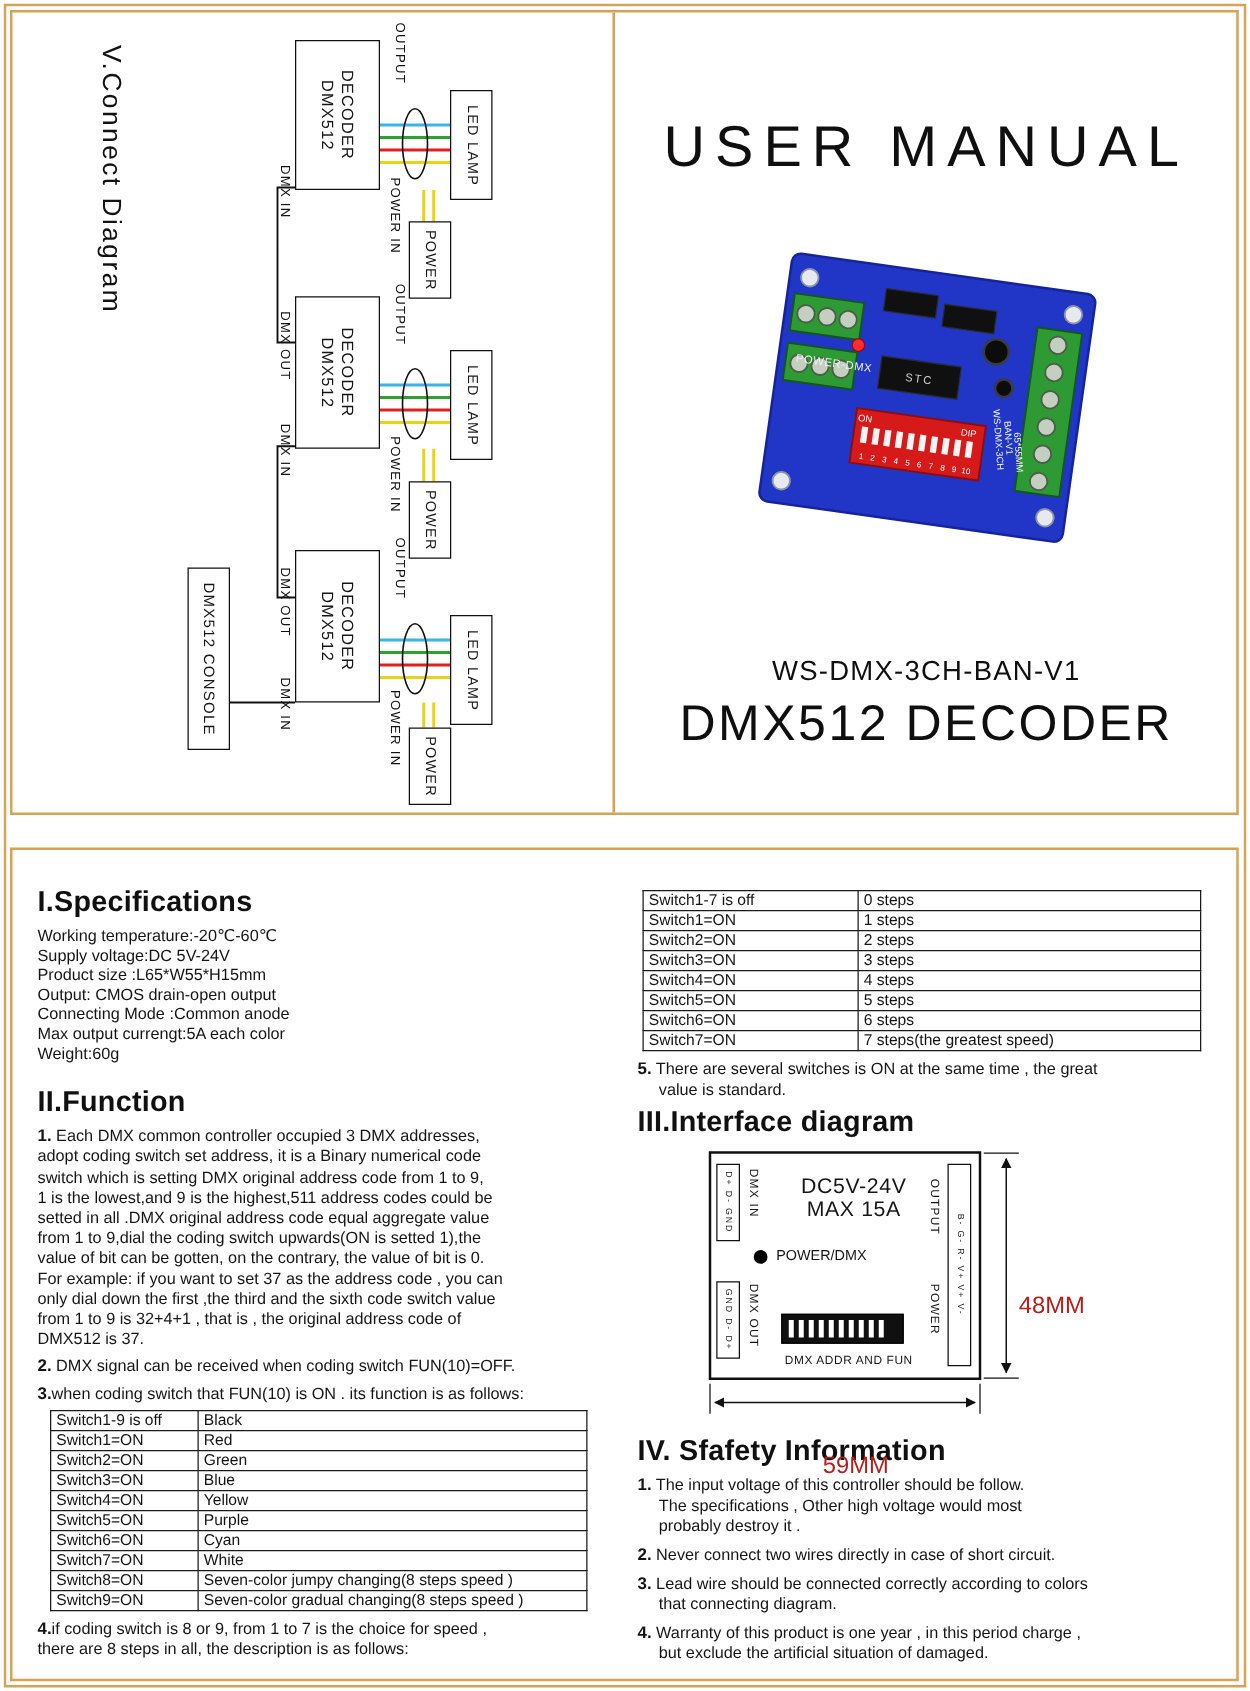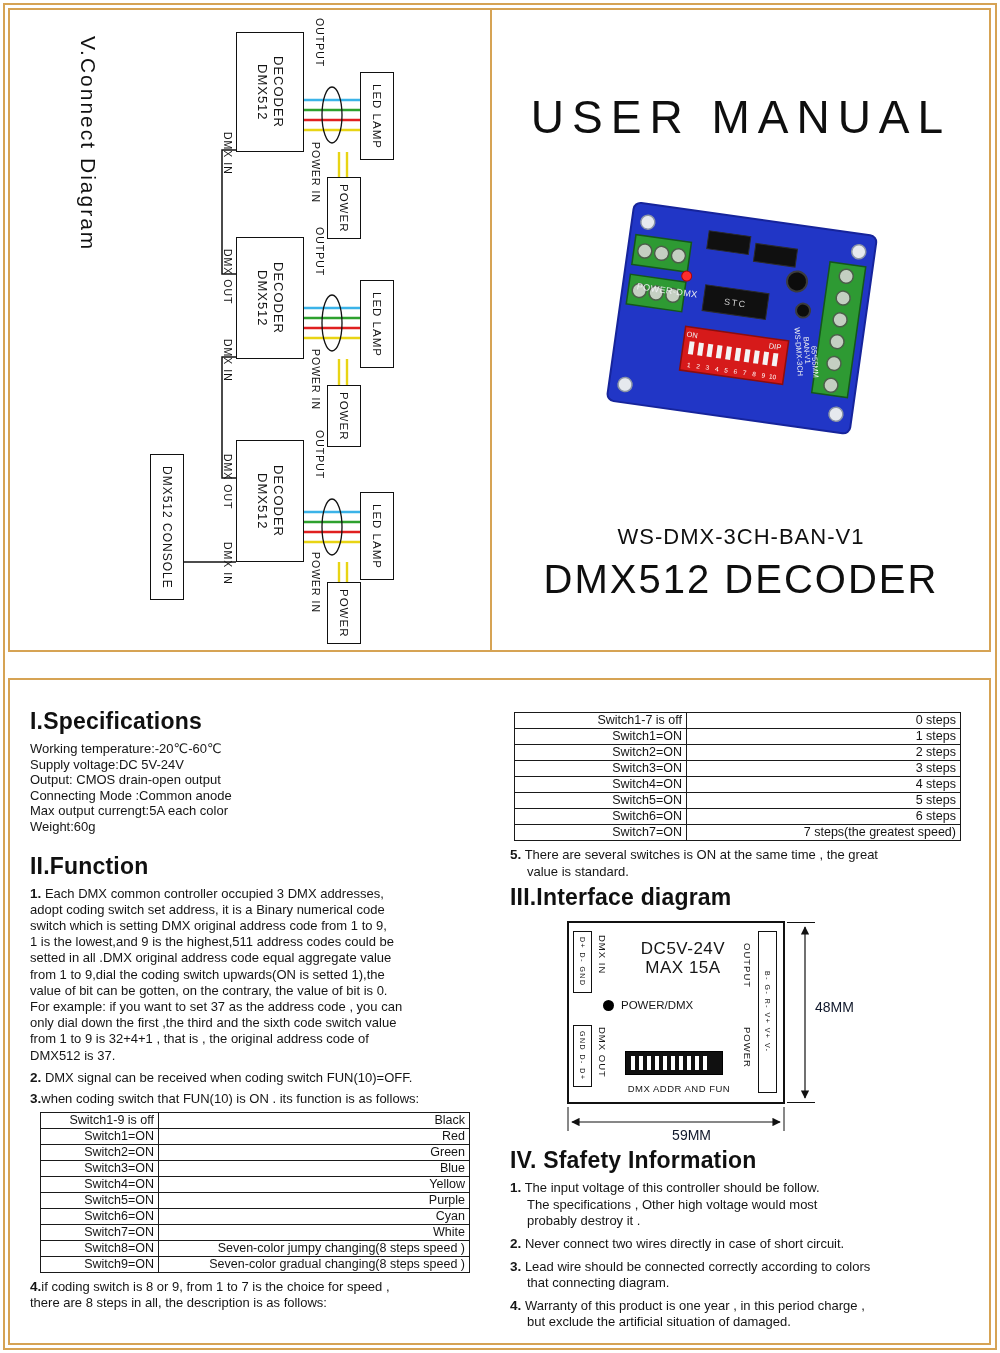--- a/index.html
+++ b/index.html
@@ -68,21 +68,21 @@
   .h-iface { margin:4px 0 0 0; }
   .h-safety { margin:2px 0 6px 0; }
   .spec-line { font-size:13px; line-height:15.6px; }
   .fitem { font-size:13px; line-height:16.2px; margin-top:6px; }
   .fitem b { font-size:13.5px; }
   .pre { white-space:pre-line; }
   .hang { padding-left:17px; text-indent:-17px; }
   .hang .pre { text-indent:0; }
   .dtable { border-collapse:collapse; margin-top:5px; }
   .dtable td { border:1.3px solid #1a1a1a; font-size:12.5px; height:16px; line-height:1.05;
-               text-align:right; padding:0 4px; color:#141414; }
+               text-align:left; padding:0 4px; color:#141414; }
   .ctable { width:430px; margin-left:10px; }
   .ctable td.c1 { width:118px; }
   .stable { width:447px; margin-top:18px; margin-left:4px; }
   .stable td.c1 { width:172px; }
 
   
   .iface-wrap { position:relative; margin:10px 0 0 5px; width:455px; height:224px; }
   .iface-board { position:absolute; left:52px; top:0; width:218px; height:183px; border:2px solid #111; }
   .conn { position:absolute; border:1.5px solid #111; display:flex; align-items:center; justify-content:center; }
   .conn-lt { left:4px; top:8px; width:19px; height:62px; }
@@ -95,21 +95,21 @@
   .lbl-out { right:30px; top:20px; }
   .lbl-pow { right:30px; top:104px; }
   .dc-text { position:absolute; left:62px; top:16px; width:104px; text-align:center; font-size:17px; line-height:19px; letter-spacing:0.5px; }
   .pdmx { position:absolute; left:34px; top:76px; font-size:11.5px; display:flex; align-items:center; gap:7px; }
   .pdmx .dot { width:11px; height:11px; border-radius:50%; background:#000; }
   .iface-dip { position:absolute; left:56px; top:128px; width:98px; height:24px; background:#101010; border:1px solid #000;
                display:flex; align-items:center; gap:4.5px; padding:0 5px; }
   .iface-dip .tick { width:3.5px; height:14px; background:#fff; }
   .dip-caption { position:absolute; left:28px; top:160px; width:164px; text-align:center; font-size:9.5px; letter-spacing:0.5px; }
   .dims { position:absolute; left:0; top:0; pointer-events:none; }
-  .dim-label { position:absolute; font-size:14px; color:#0f172a; }
+  .dim-label { position:absolute; font-size:19px; color:#b91c1c;margin-top:35px; }
   .dim-h { left:300px; top:78px; }
   .dim-w { left:126px; top:206px; width:70px; text-align:right; }
   .sitem { font-size:13px; line-height:16.6px; margin-top:6px; }
   .sitem b { font-size:13.5px; }
 </style>
 </head>
 <body>
 
 <div class="frame-outer"></div>
 
@@ -285,20 +285,21 @@
     <div class="product">DMX512 DECODER</div>
   </div>
 </div>
 
 <div class="panel bottom-panel">
 
   <div class="col-left">
     <h2 class="h-spec">I.Specifications</h2>
     <div class="spec-line">Working temperature:-20℃-60℃</div>
     <div class="spec-line">Supply voltage:DC 5V-24V</div>
+    <div class="spec-line">Product size :L65*W55*H15mm</div>
     <div class="spec-line">Output: CMOS drain-open output</div>
     <div class="spec-line">Connecting Mode :Common anode</div>
     <div class="spec-line">Max output currengt:5A  each color</div>
     <div class="spec-line">Weight:60g</div>
 
     <h2 class="h-func">II.Function</h2>
     <div class="fitem"><b>1.</b> <span class="pre">Each DMX common controller occupied 3 DMX addresses,
 adopt coding switch set address, it is a Binary numerical code
 switch which is setting DMX original address code from 1 to 9,
 1 is the lowest,and 9 is the highest,511 address codes  could be

